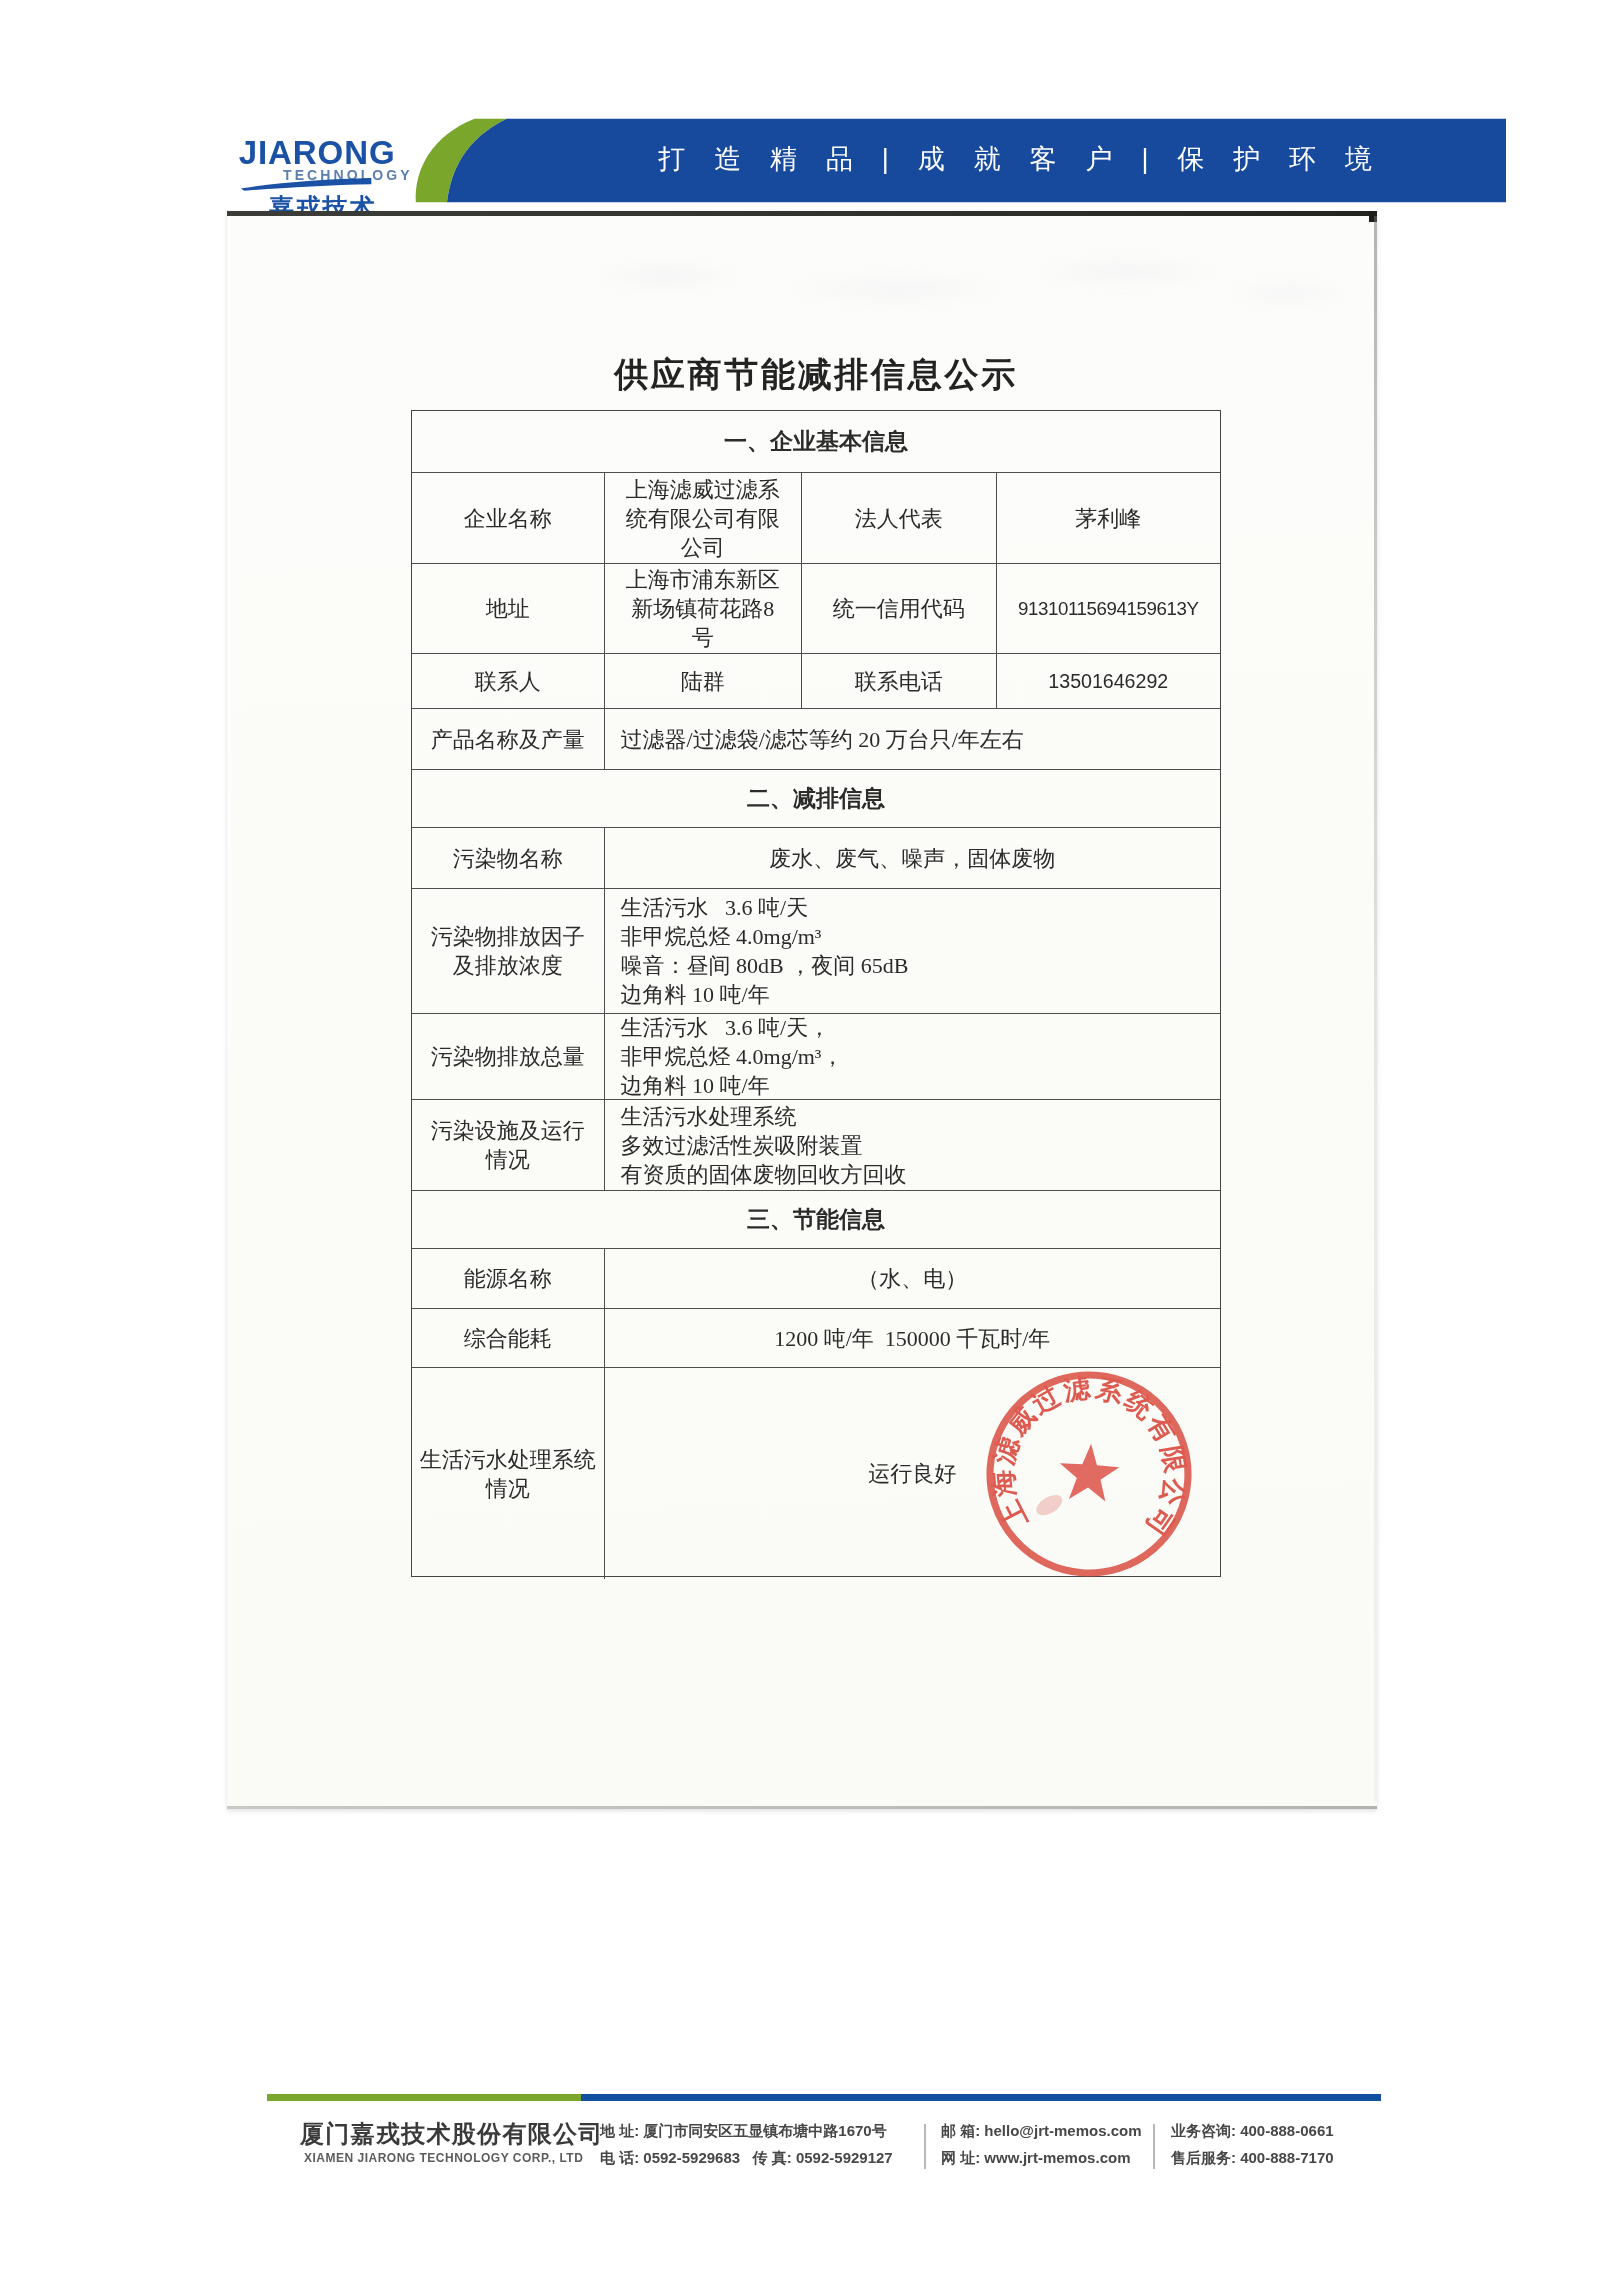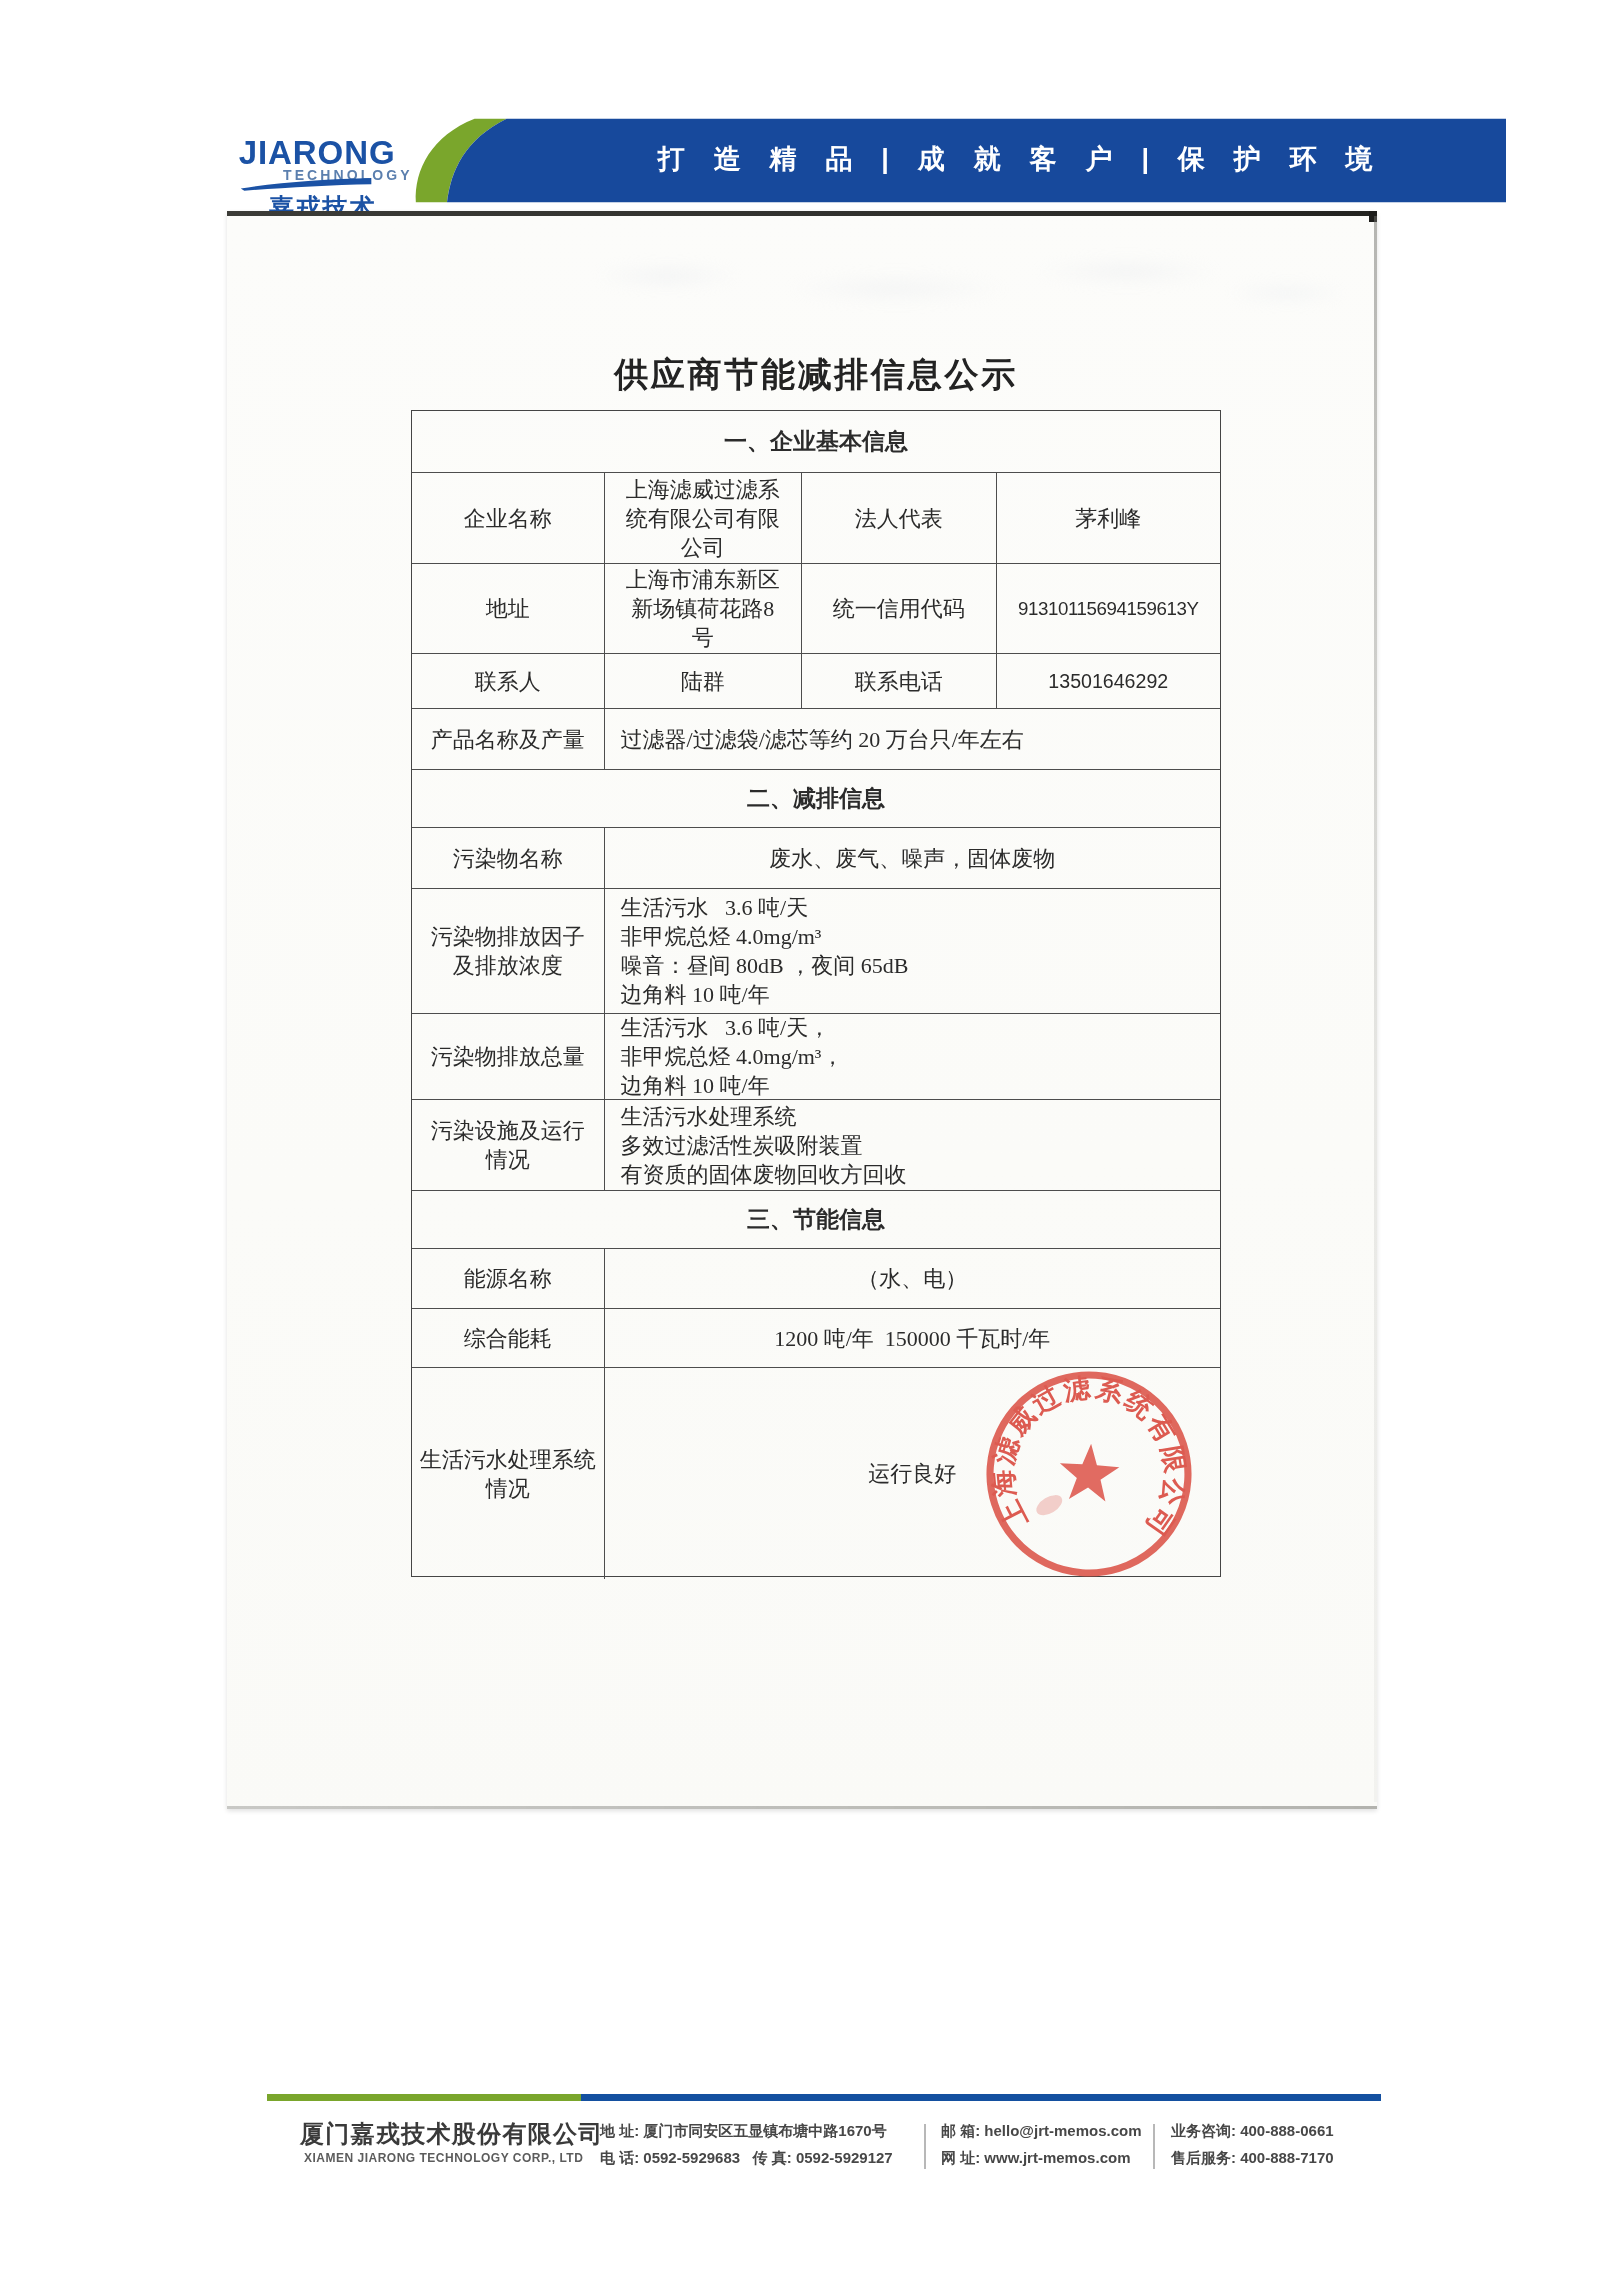--- a/index.html
+++ b/index.html
@@ -11,21 +11,21 @@
   .logo-wordmark{position:absolute;left:1.8px;top:0;font-size:33px;font-weight:800;
       letter-spacing:0.9px;color:#1b52a5;font-family:"Liberation Sans",sans-serif;}
   .logo-tagline{position:absolute;left:46px;top:33px;font-size:14px;font-weight:700;
       letter-spacing:3.1px;color:#5b7fae;text-align:right;}
   .logo-swoosh{position:absolute;left:1.8px;top:43px;}
   .logo-cn{position:absolute;left:32px;top:50px;font-size:25px;font-weight:700;
       letter-spacing:1.8px;color:#1b52a5;margin-top:7px;}
 
   .banner-svg{position:absolute;left:0;top:116px;}
   .banner-slogan{position:absolute;left:499px;top:141px;width:1043px;text-align:center;
-      color:#ffffff;font-size:27px;font-weight:700;letter-spacing:10.7px;}
+      color:#ffffff;font-size:27px;font-weight:400;letter-spacing:10.7px;}
 
   
   .scan{position:absolute;left:227px;top:211px;width:1150px;height:1598px;
         background:linear-gradient(178deg,#fcfcfa 0%,#fbfbf8 60%,#fafaf7 100%);
         box-shadow:0 1.8px 4.5px rgba(0,0,0,0.12);}
   .scan-top-edge{position:absolute;left:0;top:0;width:100%;height:5.3px;
         background:linear-gradient(90deg,#3c3c38,#2e2e2b 70%,#232320);}
   .scan-top-nub{position:absolute;right:0;top:0;width:8px;height:10.7px;background:#1c1c1a;}
   .scan-right-edge{position:absolute;right:0;top:5.3px;width:2.7px;height:1586px;
         background:linear-gradient(180deg,rgba(110,110,105,.5),rgba(140,140,135,.18) 55%,rgba(150,150,145,.08));}

